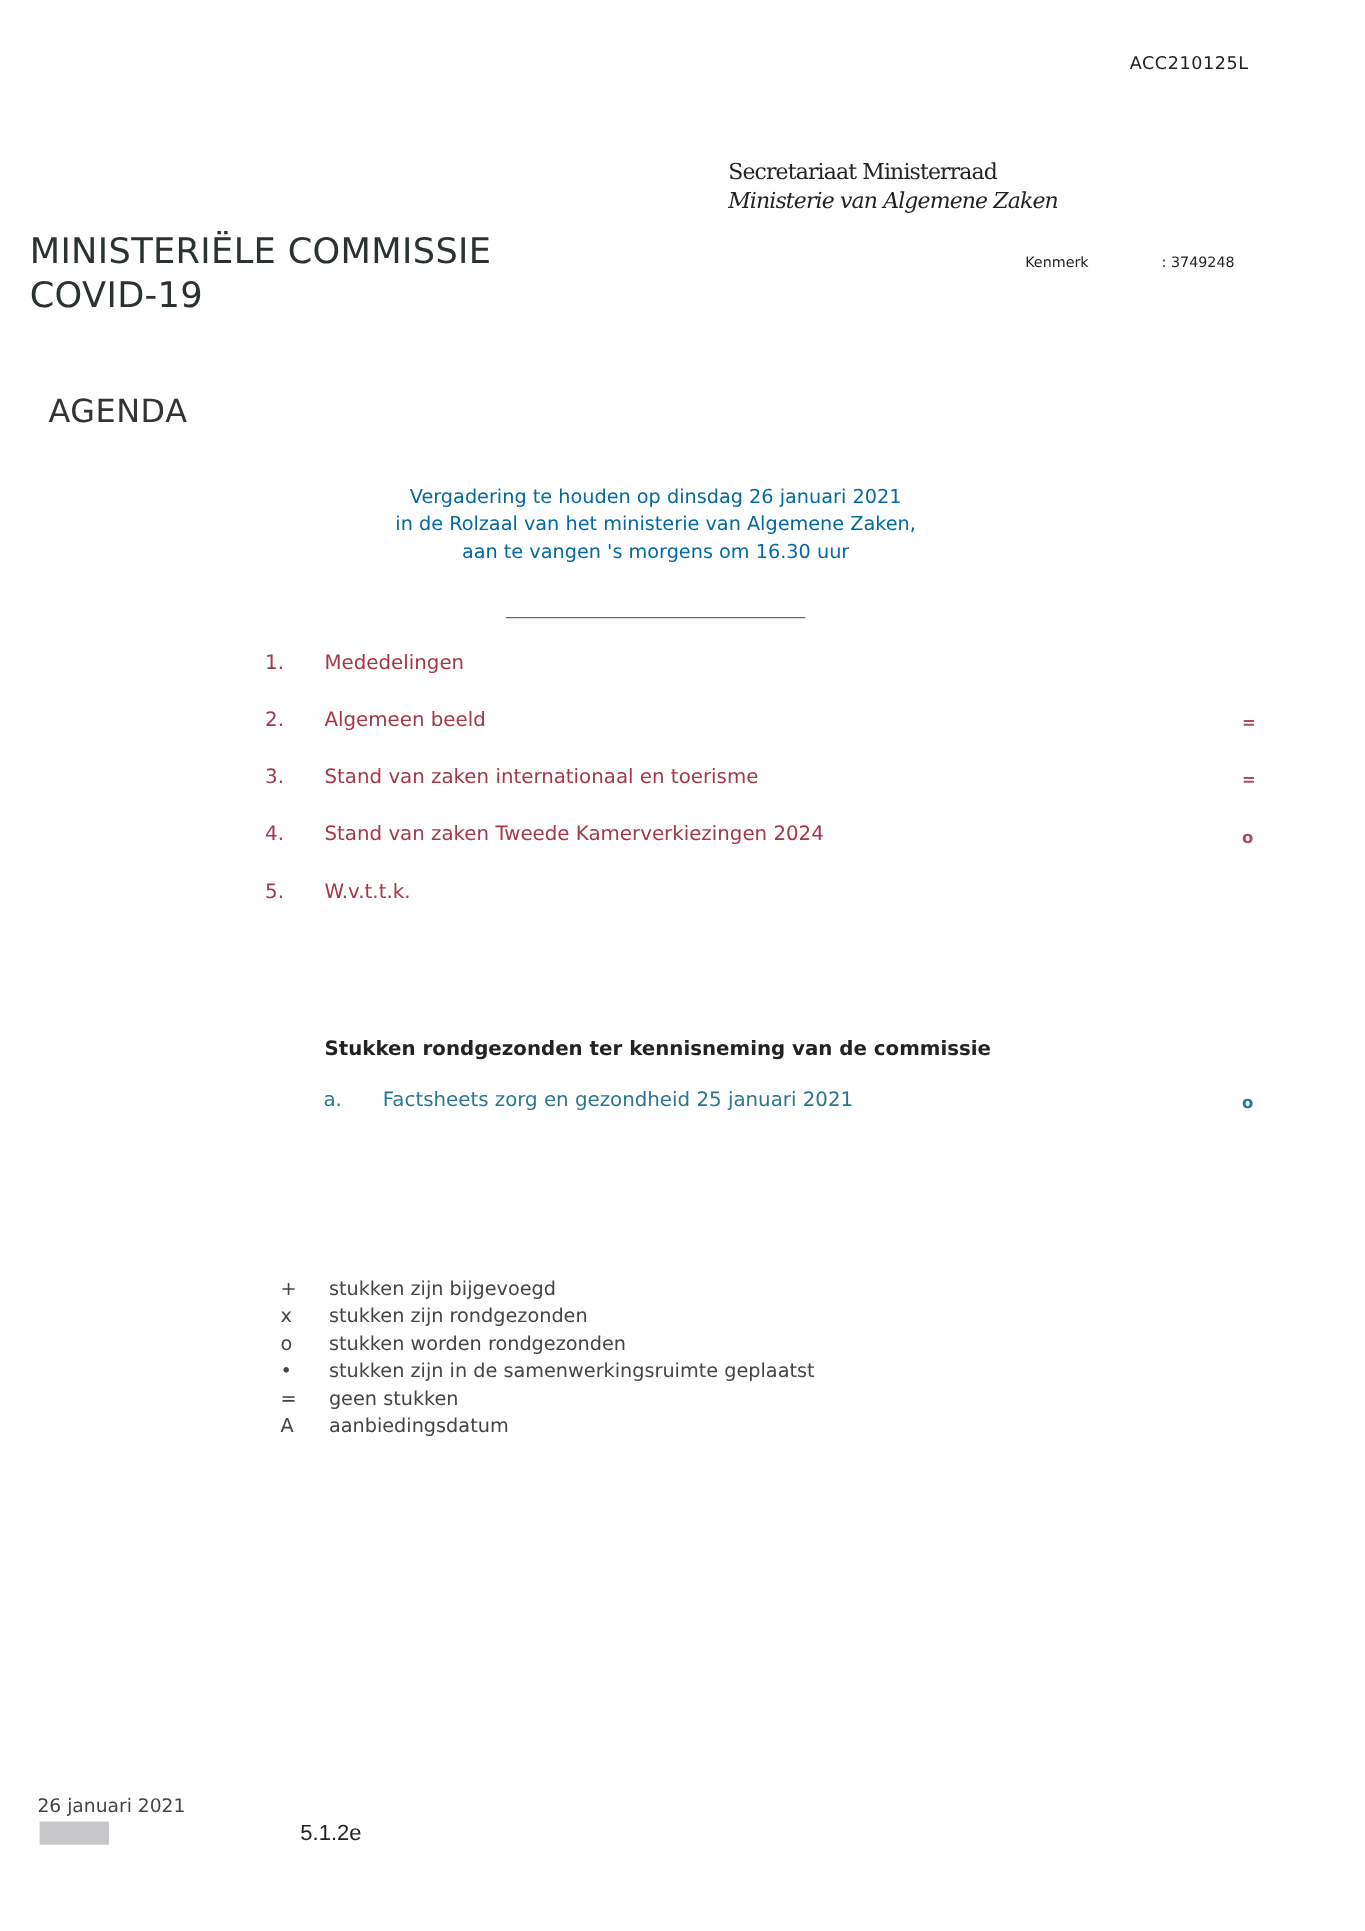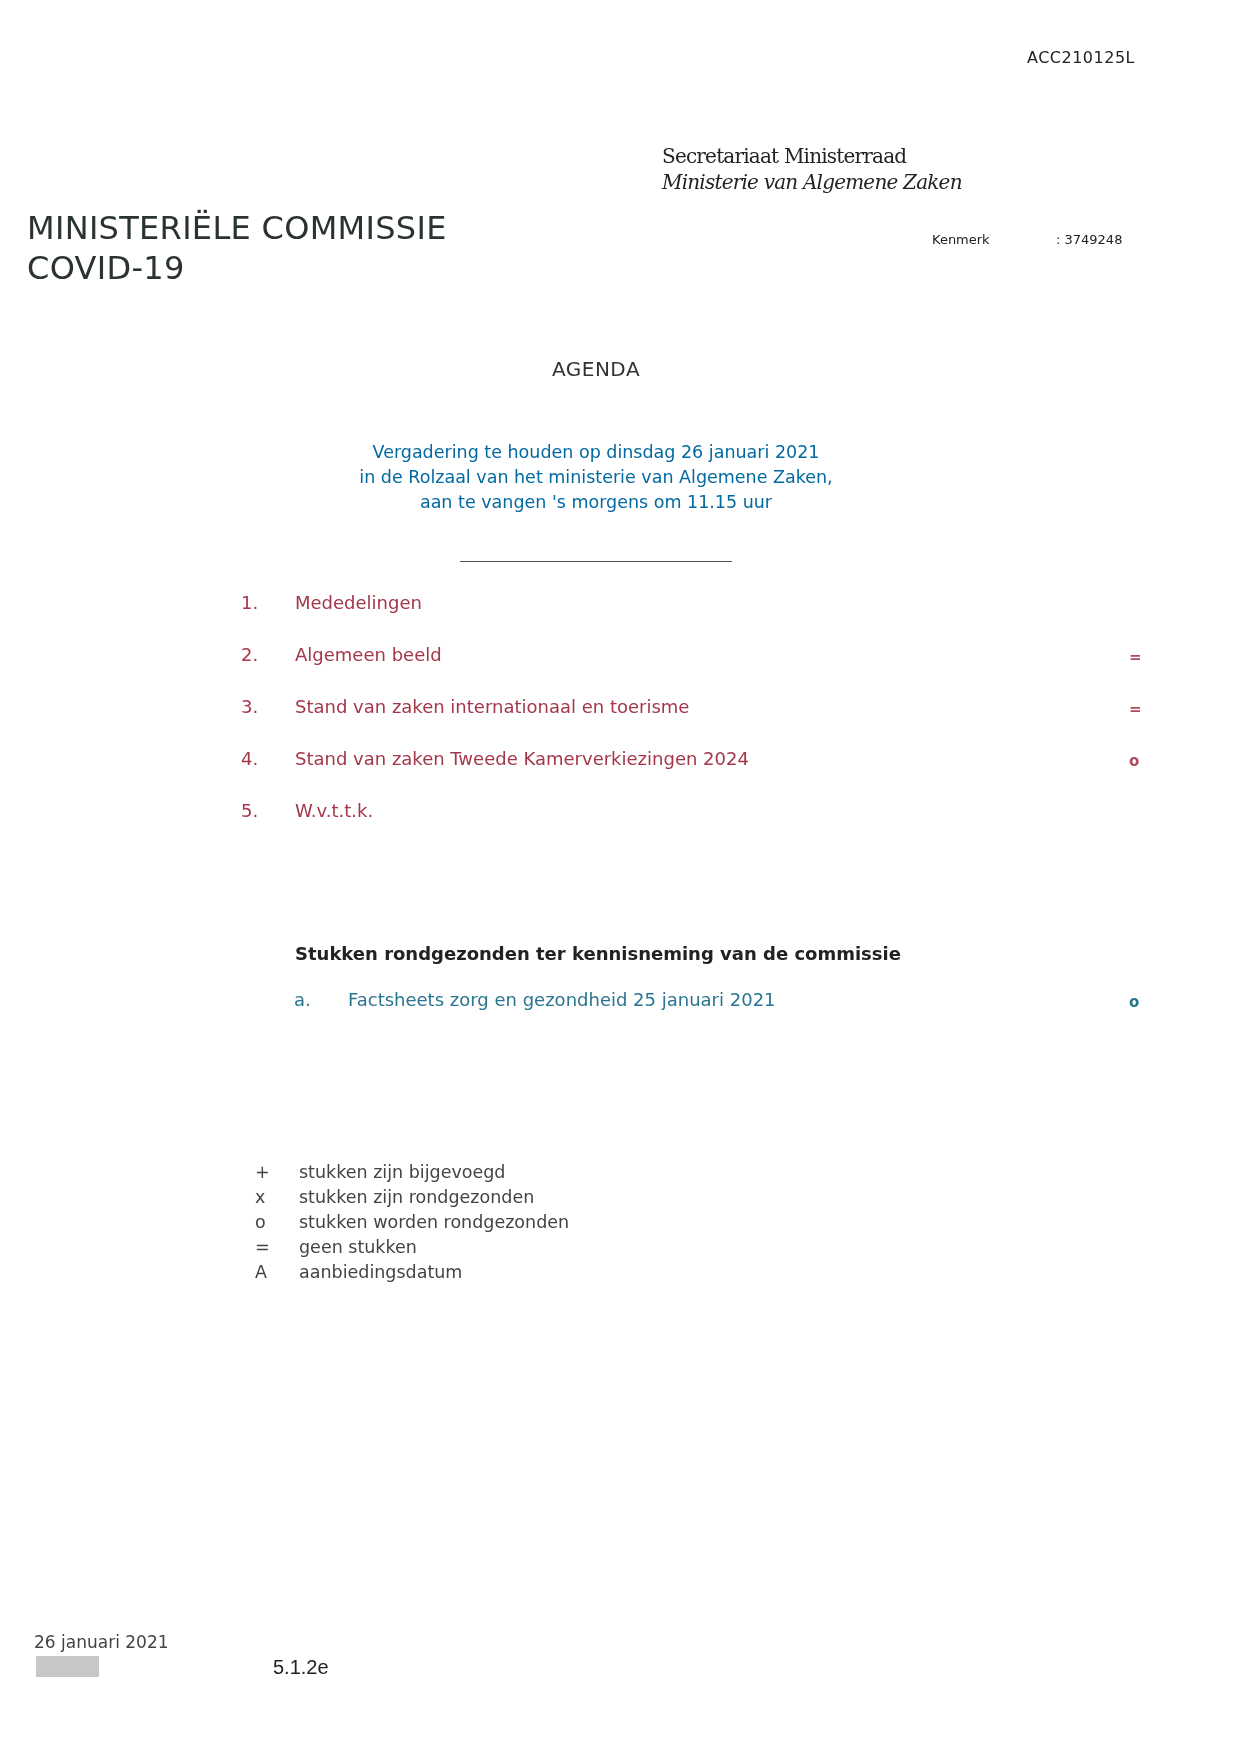--- a/index.html
+++ b/index.html
@@ -5,21 +5,21 @@
   html, body { margin: 0; padding: 0; background: #ffffff; }
   body { width: 1241px; height: 1755px; position: relative; overflow: hidden;
          font-family: "DejaVu Sans", sans-serif; color: #333; }
   .abs { position: absolute; }
   .doc-code { left: 1027px; top: 48px; font-size: 16px; color: #222; letter-spacing: 0.5px; }
   .sec-org { left: 662px; top: 143px; font-family: "DejaVu Serif", serif; font-size: 20px; color: #222; line-height: 26px; letter-spacing: -0.8px; }
   .sec-org .sub { font-style: italic; }
   .commission { left: 27px; top: 208px; font-size: 32px; color: #2a332f; line-height: 40px; letter-spacing: 0.3px; }
   .kenmerk { left: 932px; top: 232px; font-size: 13px; color: #222; }
   .kenmerk .lbl { display: inline-block; width: 124px; }
-  .agenda-title { left: 0; width: 1192px; top: 357px; text-align: center; font-size: 20px; color: #333; letter-spacing: 0.5px; }
+  .agenda-title { left: 0; width: 1192px; top: 357px; font-size: 29px; color: #333; letter-spacing: 0.5px; padding-left: 44px; }
   .meeting { left: 0; width: 1192px; top: 440px; text-align: center; font-size: 17.5px; color: #0369a1; line-height: 25px; }
   .rule { left: 460px; top: 561px; width: 272px; height: 0; border-top: 1.5px solid #555; }
   .items { left: 241px; top: 588px; width: 900px; }
   .item { position: relative; height: 52px; font-size: 18px; color: #a4374a; }
   .item .num { position: absolute; left: 0; top: 4px; }
   .item .lbl { position: absolute; left: 54px; top: 4px; }
   .item .mark { position: absolute; left: 888px; top: 8px; font-size: 15px; font-weight: bold; color: #b04a5c; }
   .stukken-head { left: 295px; top: 943px; font-size: 18px; font-weight: bold; color: #222; }
   .stuk-item { left: 294px; top: 989px; width: 847px; font-size: 18px; color: #2a7590; }
   .stuk-item .lbl { position: absolute; left: 54px; top: 0; }
@@ -48,21 +48,21 @@
 
 <div class="abs kenmerk">
   <span class="lbl">Kenmerk</span><span>: 3749248</span>
 </div>
 
 <div class="abs agenda-title">AGENDA</div>
 
 <div class="abs meeting">
   <div>Vergadering te houden op dinsdag 26 januari 2021</div>
   <div>in de Rolzaal van het ministerie van Algemene Zaken,</div>
-  <div>aan te vangen 's morgens om 11.15 uur</div>
+  <div>aan te vangen 's morgens om 16.30 uur</div>
 </div>
 
 <div class="abs rule"></div>
 
 <div class="abs items">
   <div class="item">
     <span class="num">1.</span>
     <span class="lbl">Mededelingen</span>
     <span class="mark"></span>
   </div>
@@ -93,19 +93,20 @@
 <div class="abs stuk-item">
   <span>a.</span>
   <span class="lbl">Factsheets zorg en gezondheid 25 januari 2021</span>
   <span class="mark">o</span>
 </div>
 
 <div class="abs legend">
   <span class="row"><span class="sym">+</span><span>stukken zijn bijgevoegd</span></span>
   <span class="row"><span class="sym">x</span><span>stukken zijn rondgezonden</span></span>
   <span class="row"><span class="sym">o</span><span>stukken worden rondgezonden</span></span>
+  <span class="row"><span class="sym">•</span><span>stukken zijn in de samenwerkingsruimte geplaatst</span></span>
   <span class="row"><span class="sym">=</span><span>geen stukken</span></span>
   <span class="row"><span class="sym">A</span><span>aanbiedingsdatum</span></span>
 </div>
 
 <div class="abs footer-date">26 januari 2021</div>
 <div class="abs redact"></div>
 <div class="abs footer-code">5.1.2e</div>
 
 </body></html>

